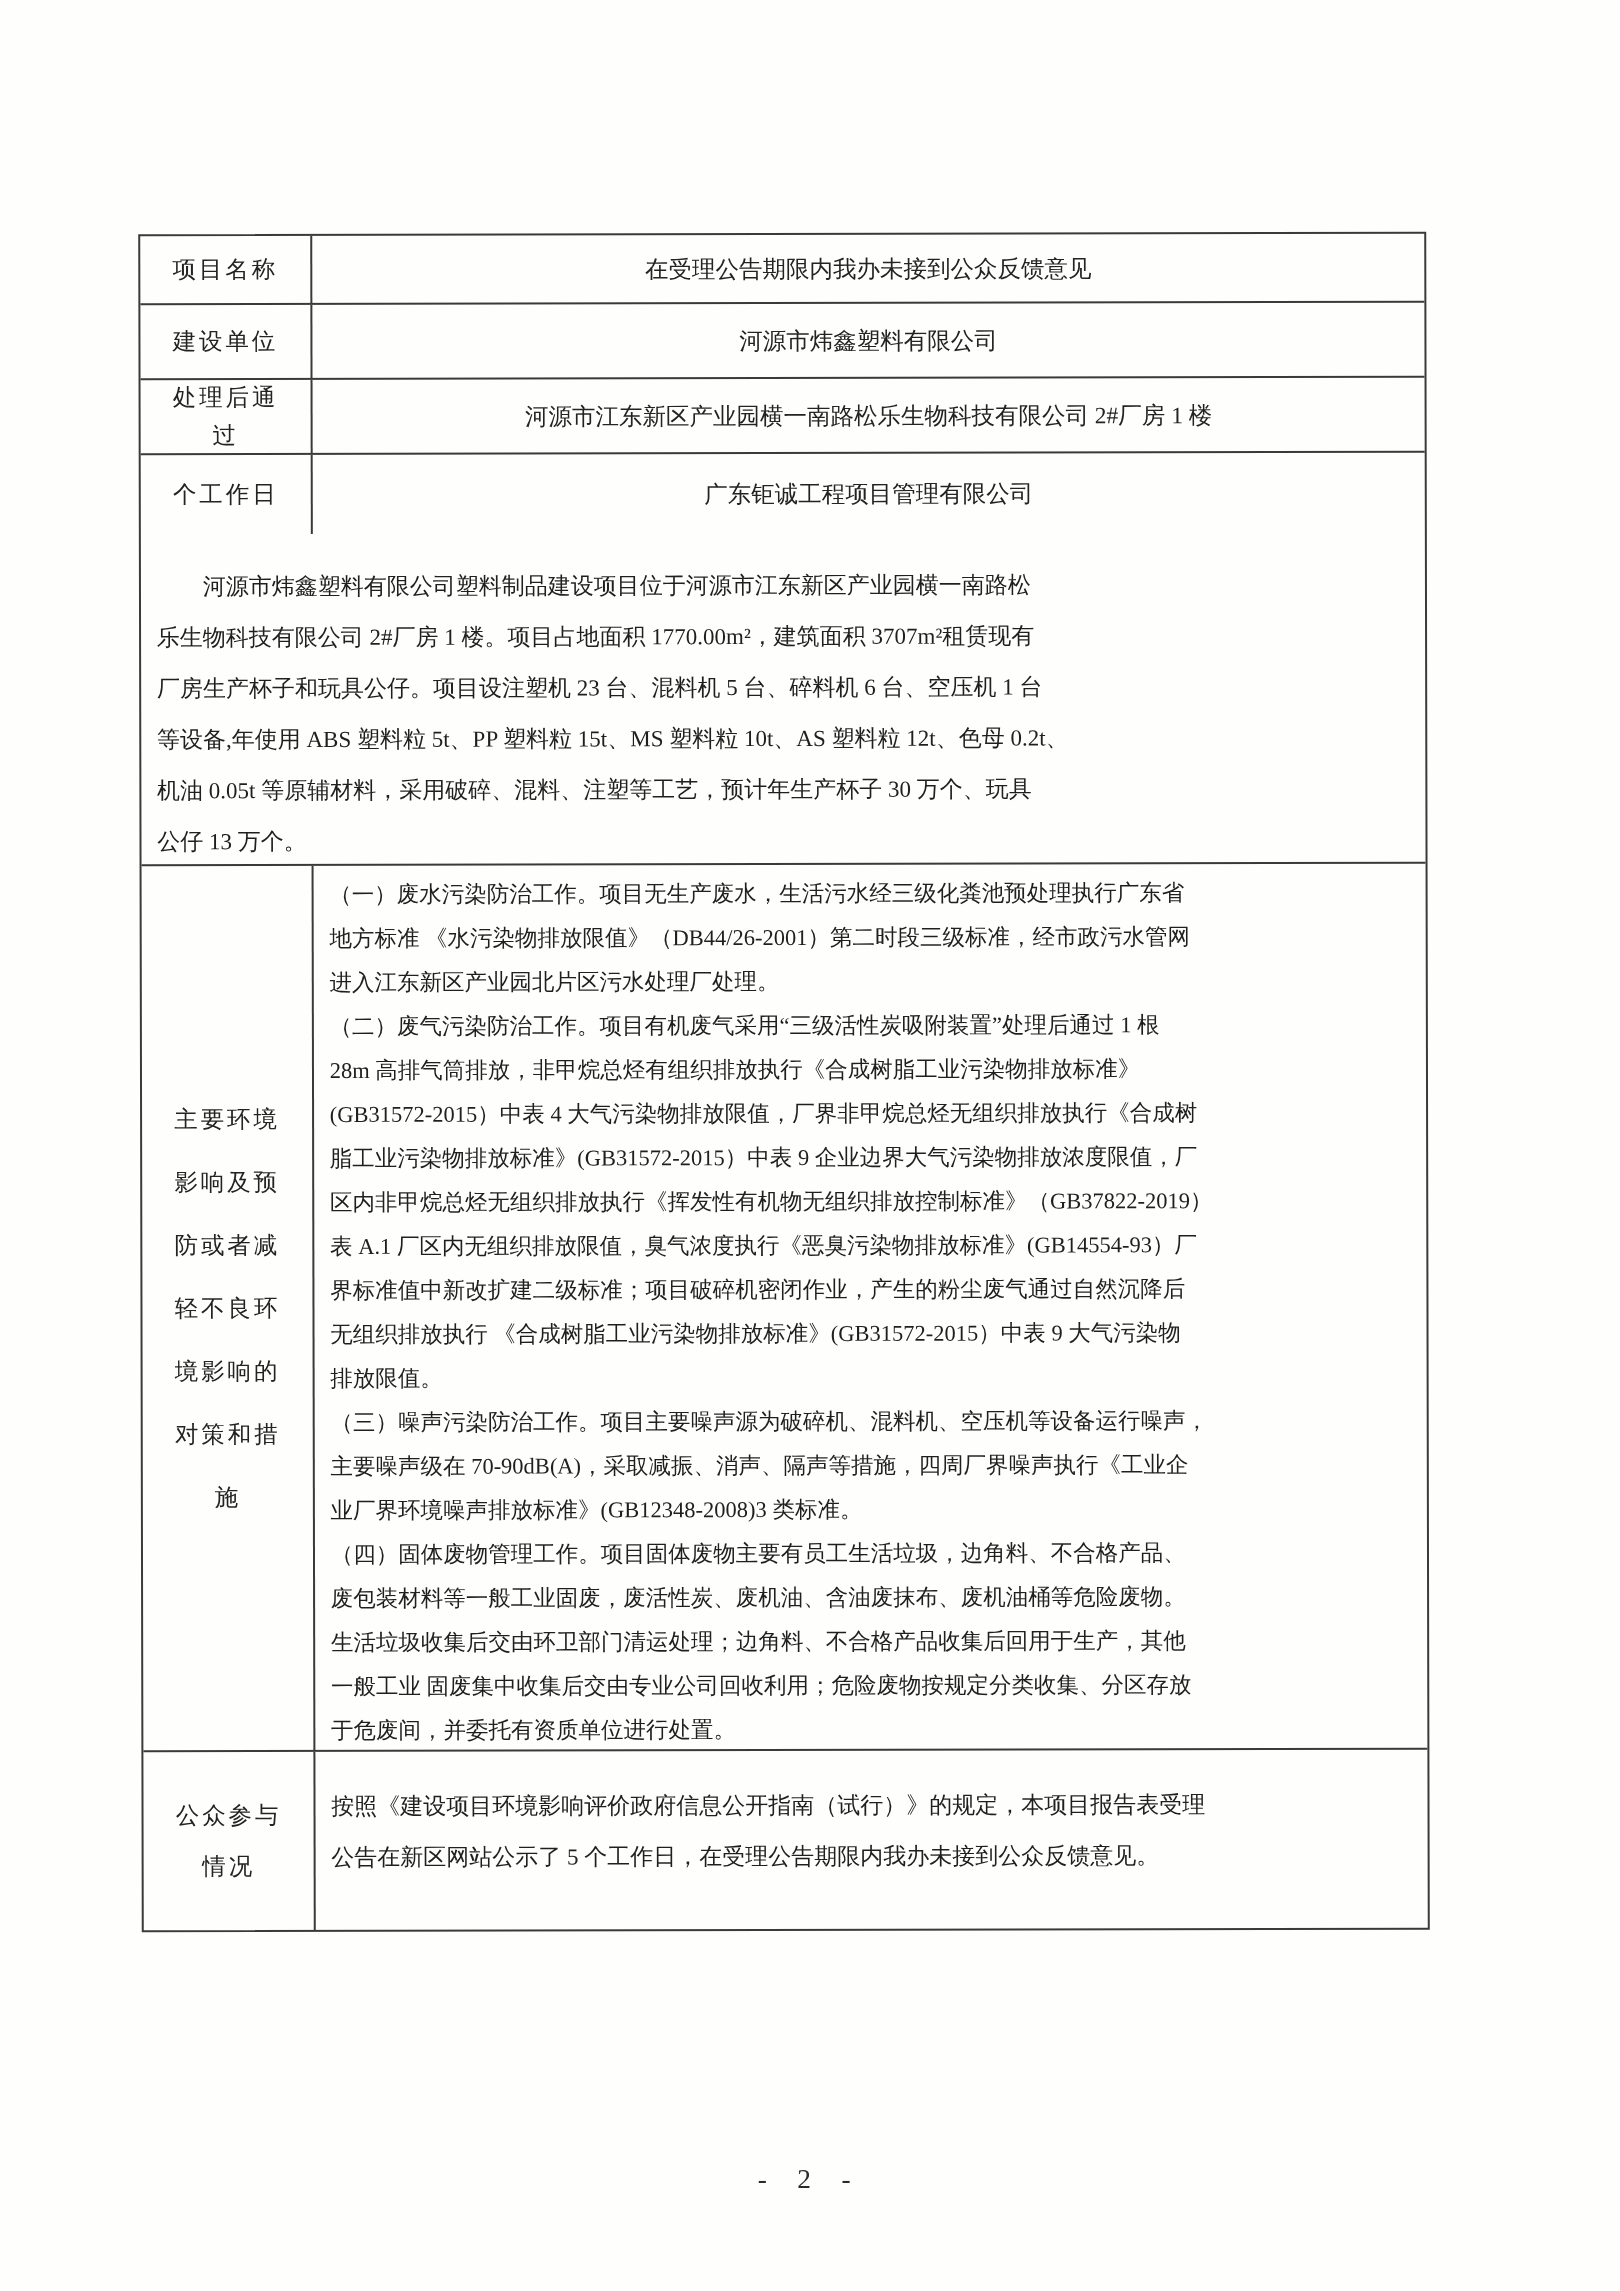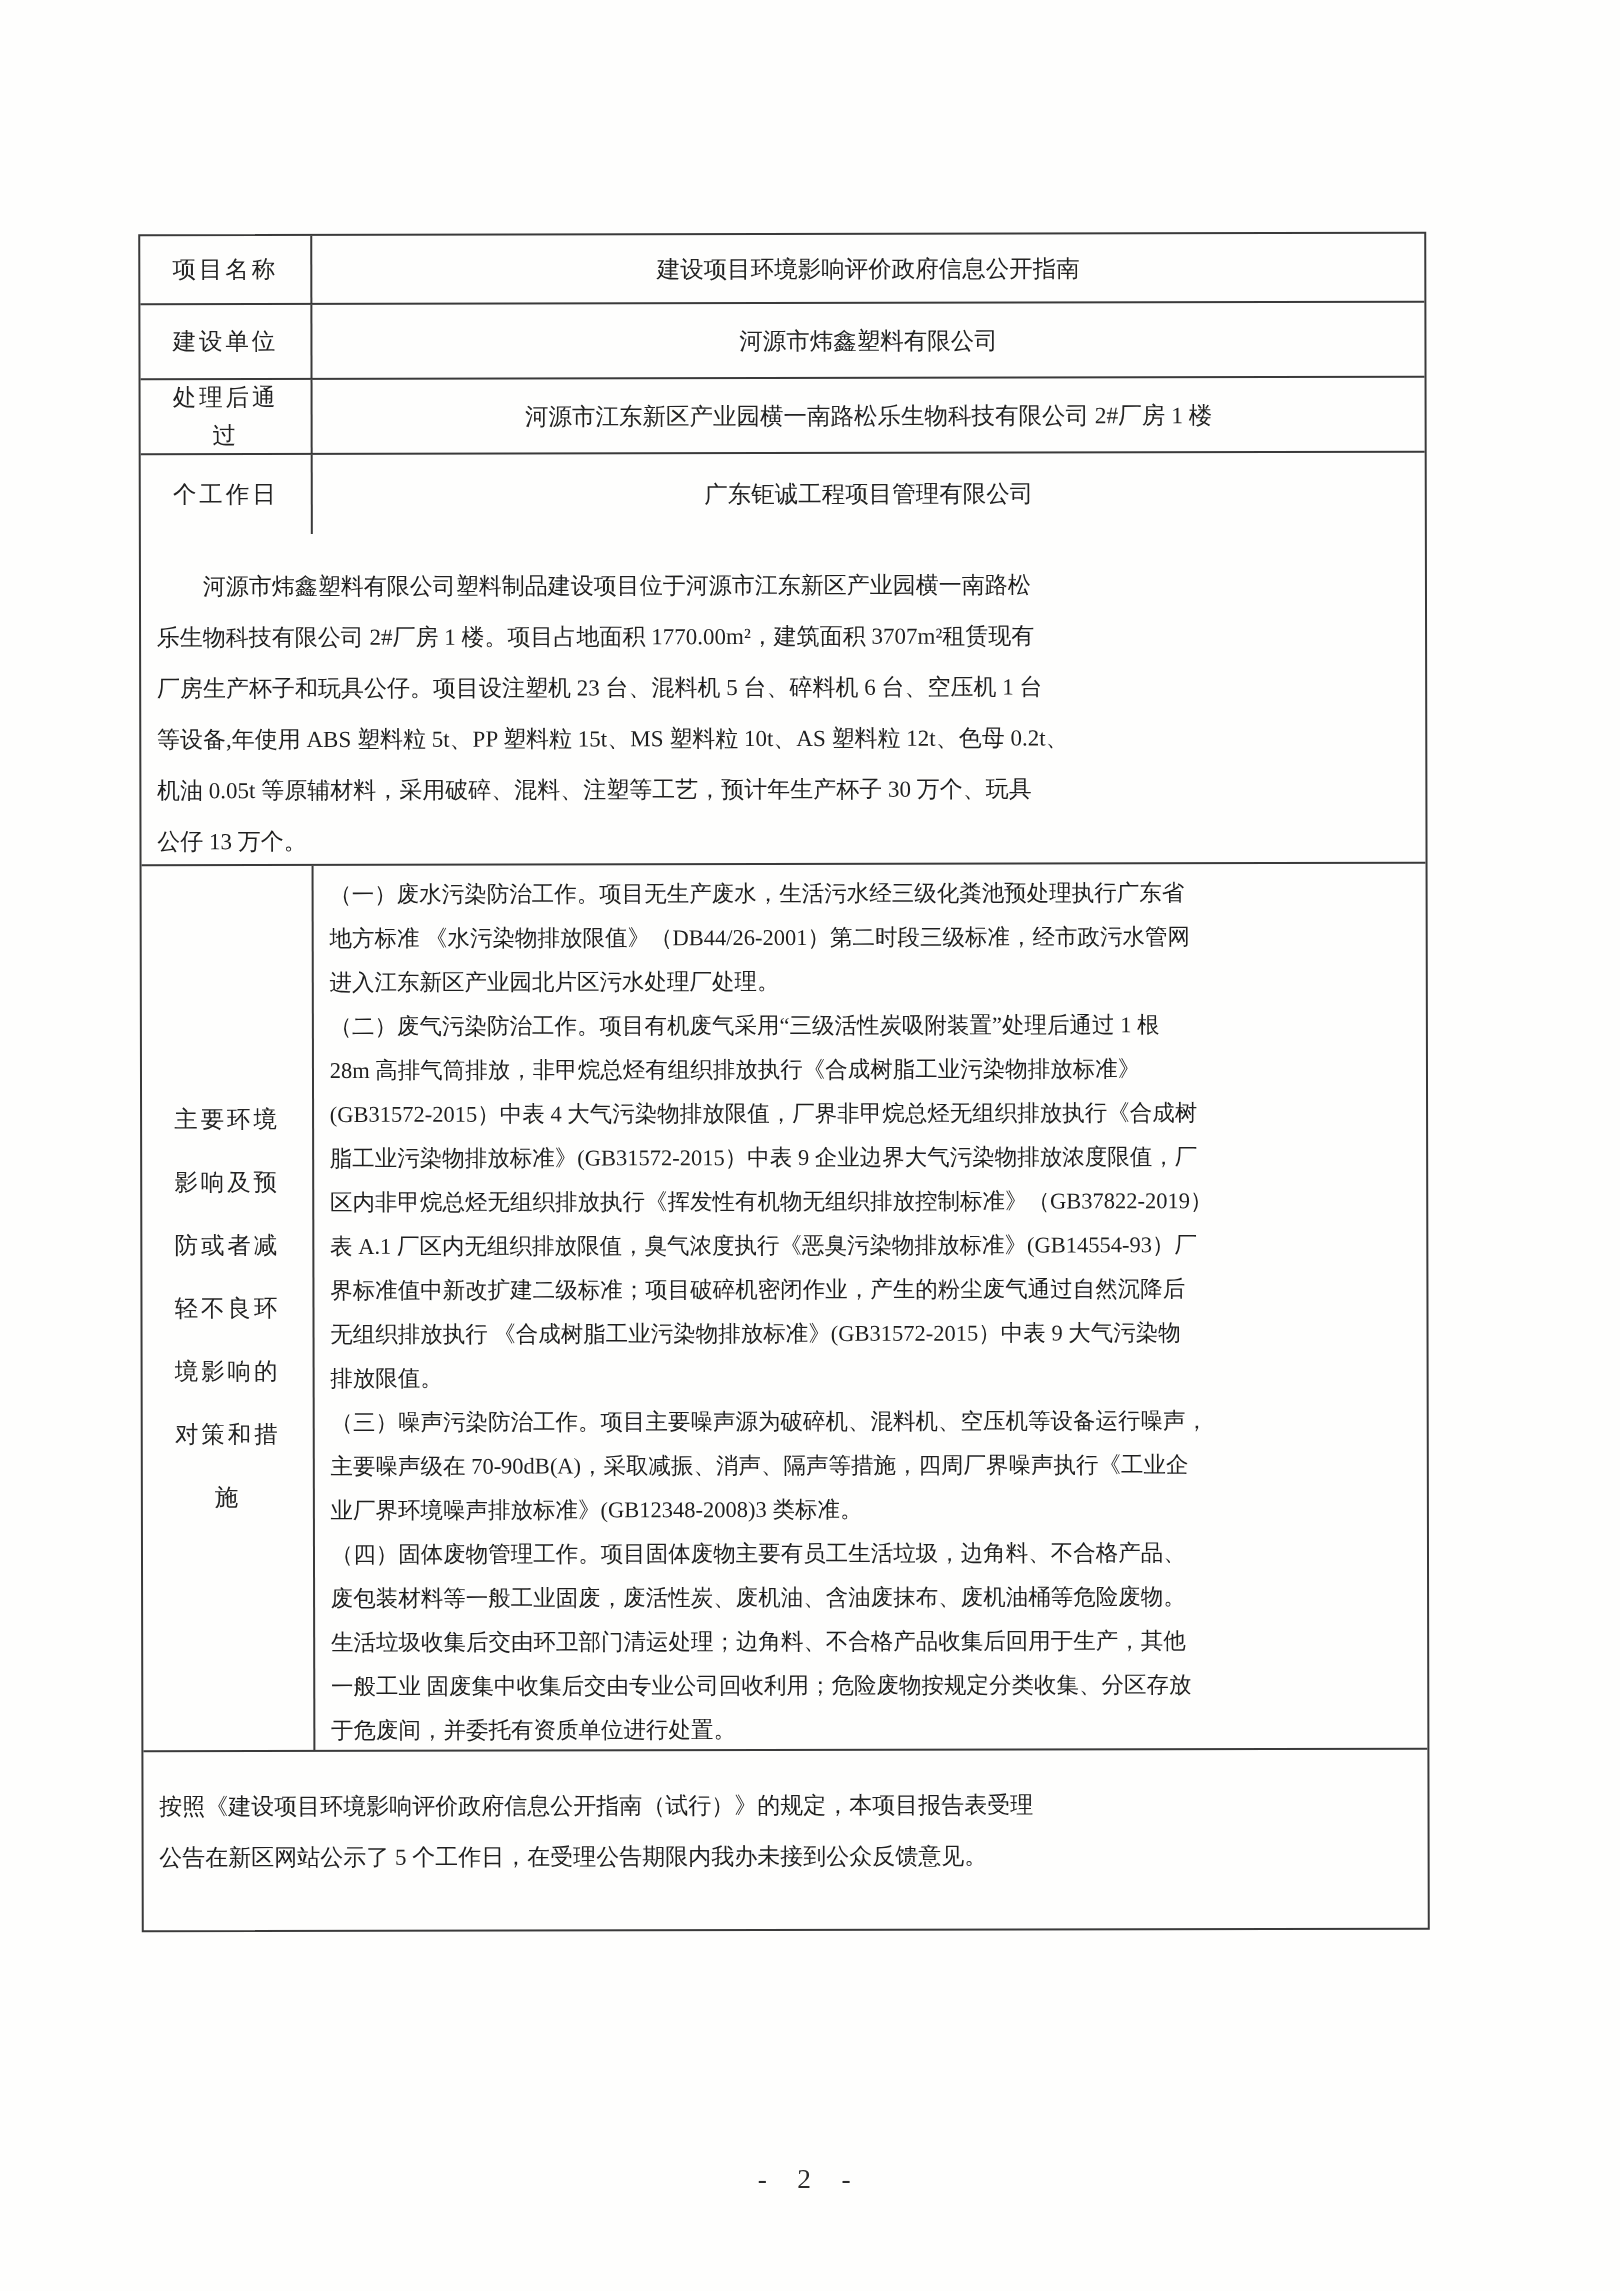--- a/index.html
+++ b/index.html
@@ -125,21 +125,21 @@
   <div class="eia-table">
 
     <div class="rows-wrap">
       
     
         <div class="row">
           <div class="label-cell">
             <span class="label-text">项目名称</span>
           </div>
           <div class="value-cell info-value">
-            <span>建设项目环境影响评价政府信息公开指南</span>
+            <span>在受理公告期限内我办未接到公众反馈意见</span>
           </div>
         </div>
       
         <div class="row">
           <div class="label-cell">
             <span class="label-text">建设单位</span>
           </div>
           <div class="value-cell info-value">
             <span>河源市炜鑫塑料有限公司</span>
           </div>
@@ -223,20 +223,23 @@
 
           <div class="text-line">生活垃圾收集后交由环卫部门清运处理；边角料、不合格产品收集后回用于生产，其他</div>
 
           <div class="text-line">一般工业 固废集中收集后交由专业公司回收利用；危险废物按规定分类收集、分区存放</div>
 
           <div class="text-line">于危废间，并委托有资质单位进行处置。</div>
         </div>
     </div>
 
     <div class="row row-participation">
+      <div class="label-cell">
+        <span class="label-text">公众参与情况</span>
+      </div>
       <div class="value-cell">
 
           <div class="text-line">按照《建设项目环境影响评价政府信息公开指南（试行）》的规定，本项目报告表受理</div>
 
           <div class="text-line">公告在新区网站公示了 5 个工作日，在受理公告期限内我办未接到公众反馈意见。</div>
         </div>
     </div>
 
   </div>
 

